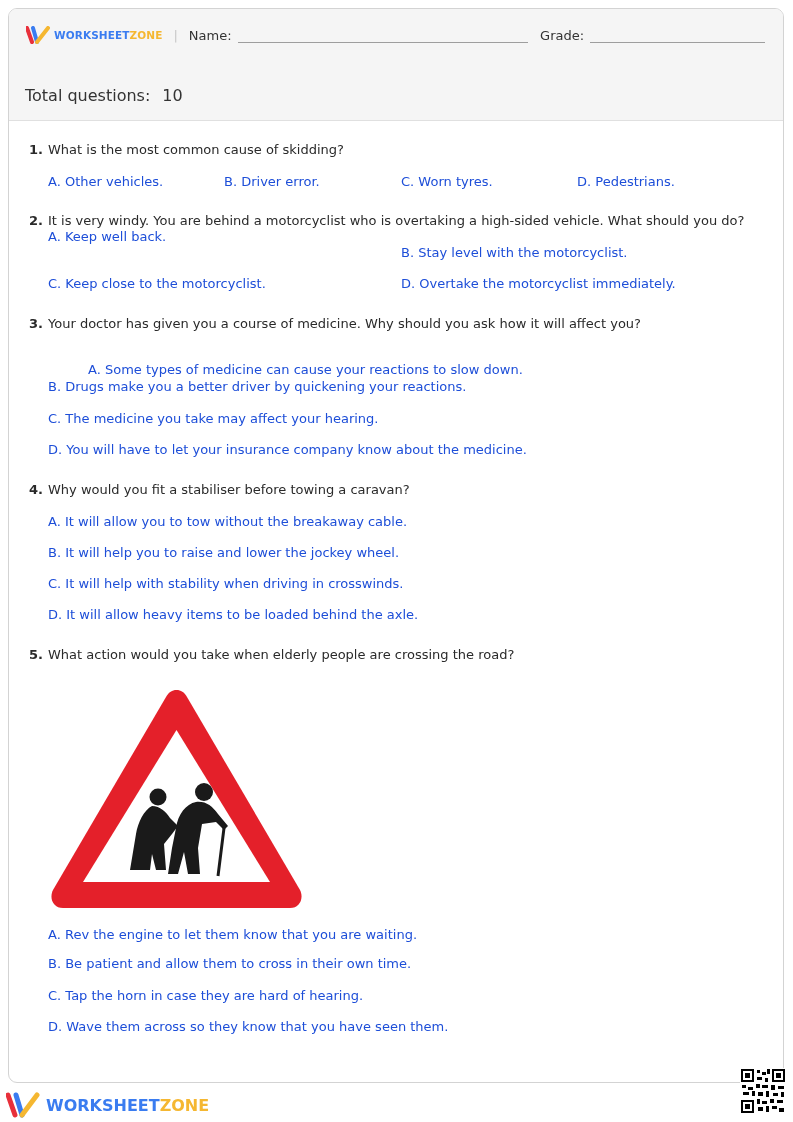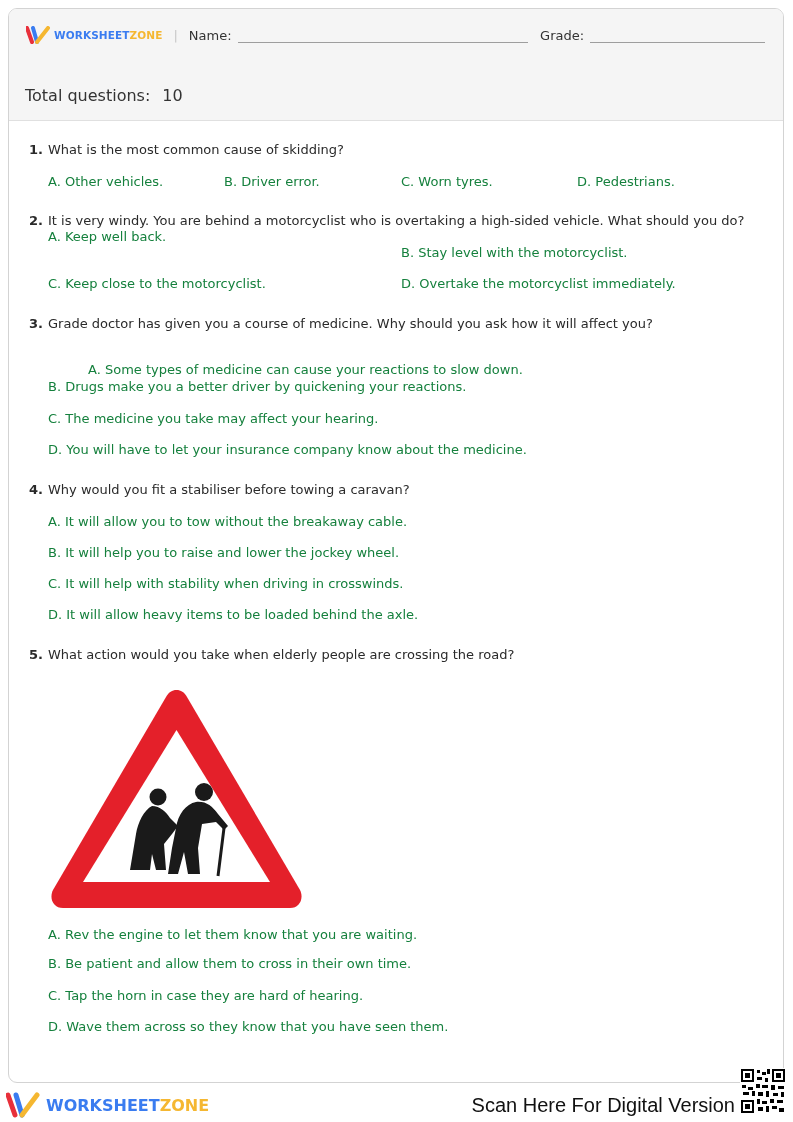--- a/index.html
+++ b/index.html
@@ -29,21 +29,21 @@
   .sep { color: #c8c8c8; margin: 0 11px 0 11px; font-size: 13px; }
   .field-label { font-size: 13px; color: #333; }
   .field-line { border-bottom: 1px solid #9e9e9e; height: 14px; margin-left: 6px; }
   .title { position: absolute; left: 16px; top: 56px; font-size: 13px; font-weight: bold; color: #2b2b2b; }
   .total { position: absolute; left: 16px; top: 77px; font-size: 16px; color: #333; }
   .total .num { margin-left: 12px; }
 
   .content { position: absolute; left: 0; top: 112px; width: 100%; }
   .q { position: absolute; left: 20px; font-size: 13px; color: #2a2a2a; }
   .qnum { font-weight: bold; display: inline-block; width: 19px; }
-  .opt { position: absolute; font-size: 13px; color: #15803d; white-space: nowrap; }
+  .opt { position: absolute; font-size: 13px; color: #1d4ed8; white-space: nowrap; }
 
   .sign { position: absolute; left: 39px; top: 563px; width: 257px; height: 230px; }
 
   .footer { position: absolute; left: 0; top: 1086px; width: 793px; height: 36px; }
   .flogo { position: absolute; left: 6px; top: 6px; display: flex; align-items: center; }
   .flogo-text { font-size: 16px; font-weight: bold; margin-left: 6px; }
   .flogo-text .w1 { color: #3a7cf0; }
   .flogo-text .w2 { color: #f5b731; }
   .scan { position: absolute; right: 58px; top: 8px; font-family: "Liberation Sans", sans-serif; font-size: 20px; color: #111; }
   .qr { position: absolute; left: 740px; top: -18px; width: 46px; height: 46px; }
@@ -78,21 +78,21 @@
     <div class="opt" style="left:215px; top:53px;">B. Driver error.</div>
     <div class="opt" style="left:392px; top:53px;">C. Worn tyres.</div>
     <div class="opt" style="left:568px; top:53px;">D. Pedestrians.</div>
 
     <div class="q" style="top:92px;"><span class="qnum">2.</span><span>It is very windy. You are behind a motorcyclist who is overtaking a high-sided vehicle. What should you do?</span></div>
     <div class="opt" style="left:39px; top:108px;">A. Keep well back.</div>
     <div class="opt" style="left:392px; top:124px;">B. Stay level with the motorcyclist.</div>
     <div class="opt" style="left:39px; top:155px;">C. Keep close to the motorcyclist.</div>
     <div class="opt" style="left:392px; top:155px;">D. Overtake the motorcyclist immediately.</div>
 
-    <div class="q" style="top:195px;"><span class="qnum">3.</span><span>Grade doctor has given you a course of medicine. Why should you ask how it will affect you?</span></div>
+    <div class="q" style="top:195px;"><span class="qnum">3.</span><span>Your doctor has given you a course of medicine. Why should you ask how it will affect you?</span></div>
     <div class="opt" style="left:39px; top:241px;margin-left:40px;">A. Some types of medicine can cause your reactions to slow down.</div>
     <div class="opt" style="left:39px; top:258px;">B. Drugs make you a better driver by quickening your reactions.</div>
     <div class="opt" style="left:39px; top:290px;">C. The medicine you take may affect your hearing.</div>
     <div class="opt" style="left:39px; top:321px;">D. You will have to let your insurance company know about the medicine.</div>
 
     <div class="q" style="top:361px;"><span class="qnum">4.</span><span>Why would you fit a stabiliser before towing a caravan?</span></div>
     <div class="opt" style="left:39px; top:393px;">A. It will allow you to tow without the breakaway cable.</div>
     <div class="opt" style="left:39px; top:424px;">B. It will help you to raise and lower the jockey wheel.</div>
     <div class="opt" style="left:39px; top:455px;">C. It will help with stability when driving in crosswinds.</div>
     <div class="opt" style="left:39px; top:486px;">D. It will allow heavy items to be loaded behind the axle.</div>
@@ -120,21 +120,20 @@
 
 <div class="footer">
   <div class="flogo">
     <svg width="34" height="26" viewBox="0 0 34 26">
       <path d="M2 3 L9 23" stroke="#e8303b" stroke-width="5" stroke-linecap="round"></path>
       <path d="M10 3 L16 23" stroke="#3a7cf0" stroke-width="5" stroke-linecap="round"></path>
       <path d="M16 23 L31 3" stroke="#f5b731" stroke-width="5" stroke-linecap="round"></path>
     </svg>
     <span class="flogo-text"><span class="w1">WORKSHEET</span><span class="w2">ZONE</span></span>
   </div>
-  <div class="scan">Scan Here For Digital Version</div>
   <svg class="qr" viewBox="0 0 46 46">
     <rect width="46" height="46" fill="#fff"></rect>
     <rect x="1" y="1" width="13" height="13" fill="#000"></rect>
       <rect x="3" y="3" width="9" height="9" fill="#fff"></rect>
       <rect x="5" y="5" width="5" height="5" fill="#000"></rect>
     <rect x="32" y="1" width="13" height="13" fill="#000"></rect>
       <rect x="34" y="3" width="9" height="9" fill="#fff"></rect>
       <rect x="36" y="5" width="5" height="5" fill="#000"></rect>
     <rect x="1" y="32" width="13" height="13" fill="#000"></rect>
       <rect x="3" y="34" width="9" height="9" fill="#fff"></rect>

